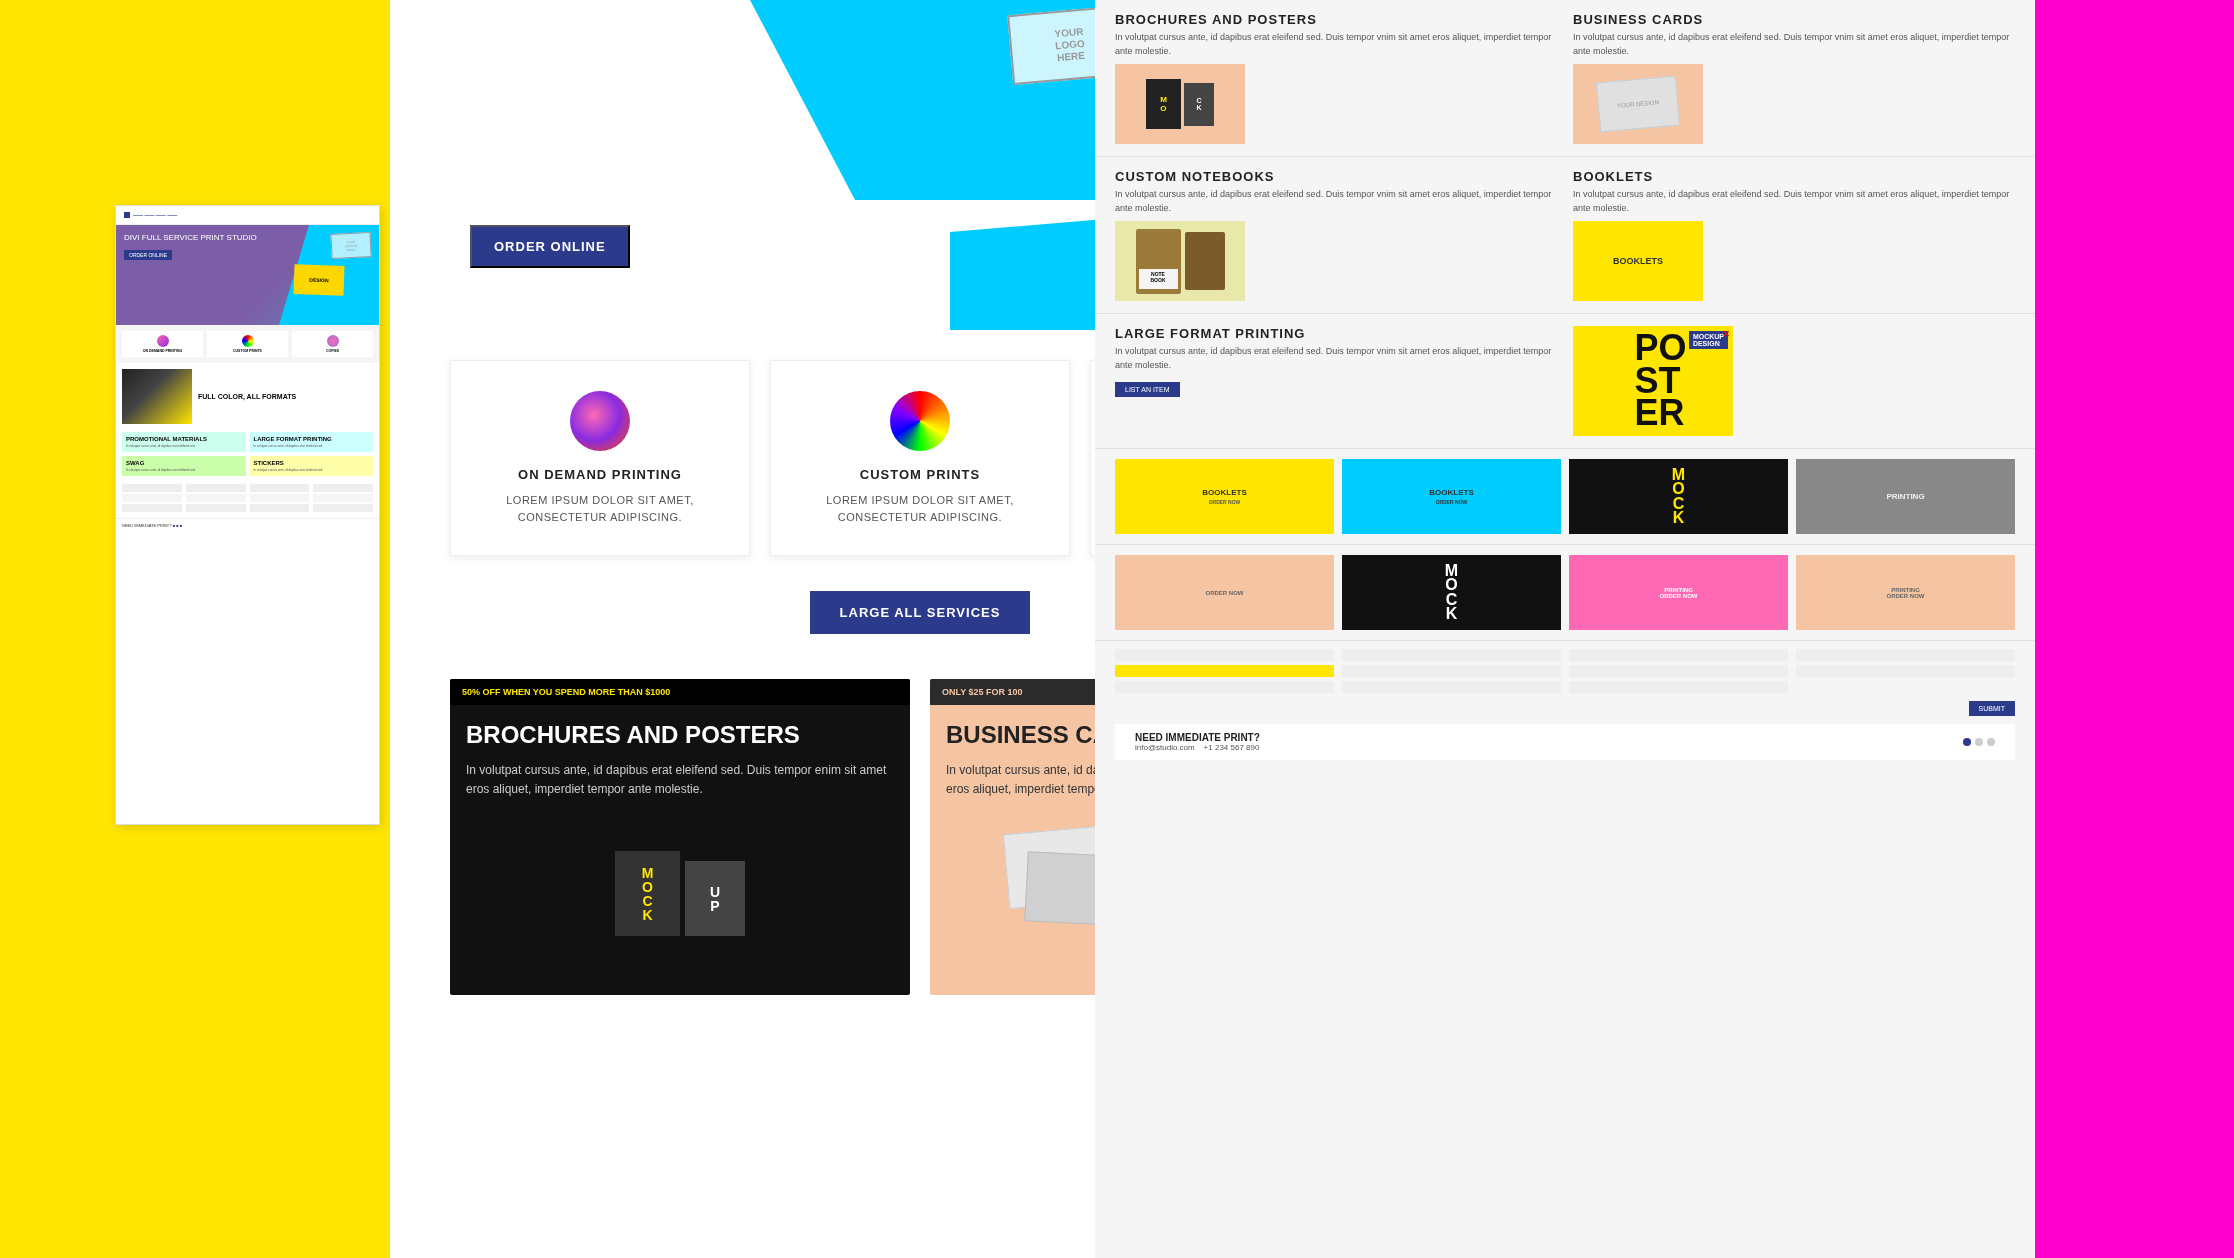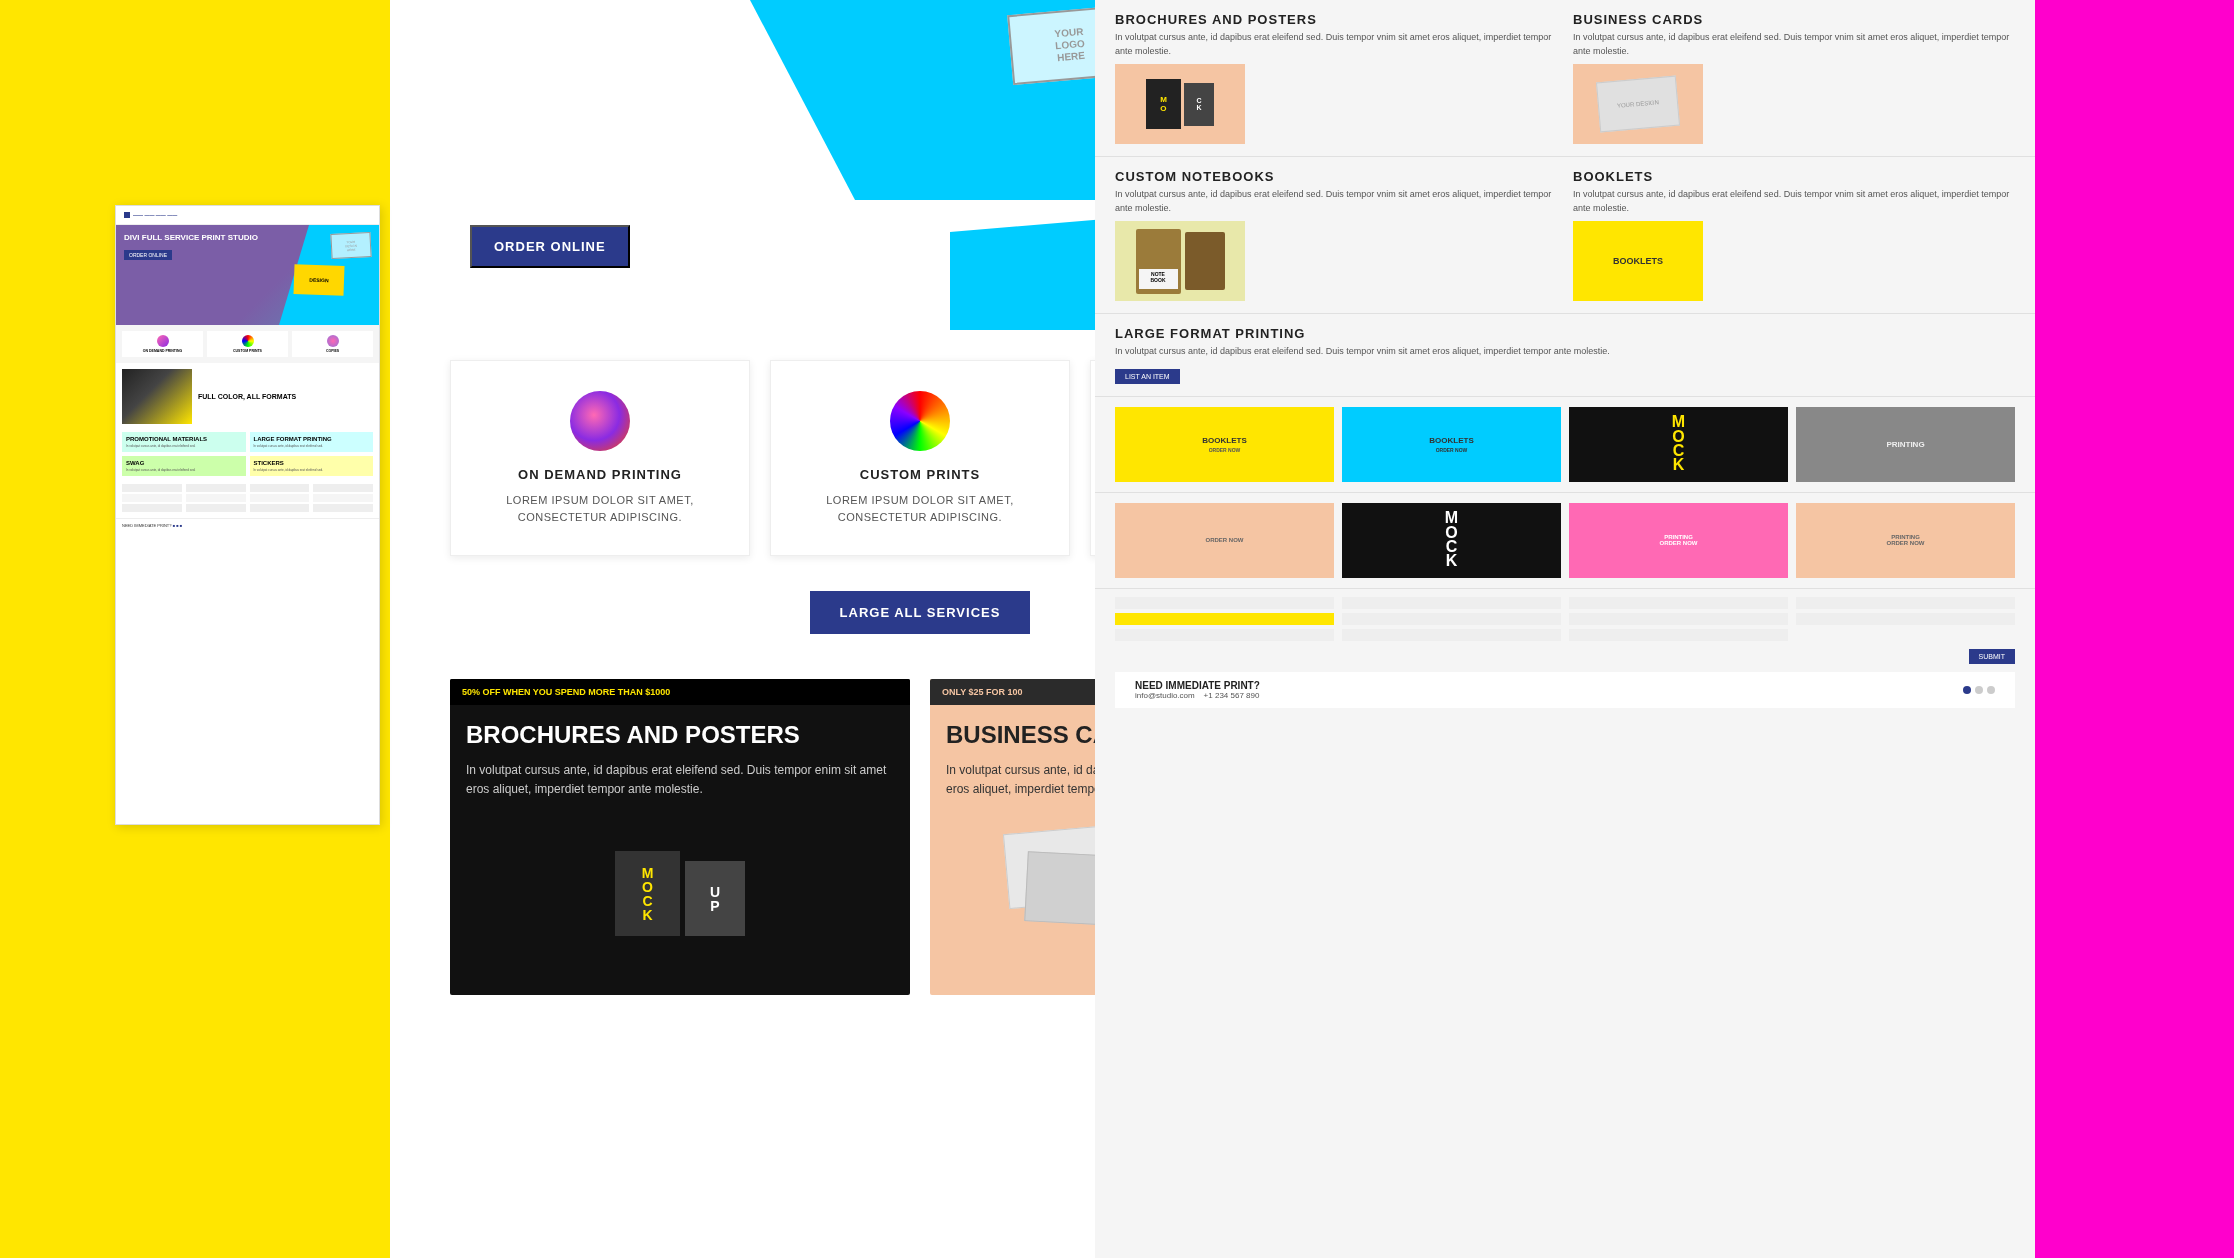--- a/index.html
+++ b/index.html
@@ -50,21 +50,21 @@
     }
     .left-preview-hero {
       background: linear-gradient(135deg, #7B5EA7 60%, #5B8DB8 100%);
       padding: 8px;
       position: relative;
       height: 100px;
     }
     .left-preview-hero-text {
       color: #fff;
       font-size: 8px;
-      font-weight: bold;
+      font-weight: normal;
       line-height: 1.3;
     }
     .left-preview-btn {
       background: #2B3A8B;
       color: #fff;
       font-size: 5px;
       padding: 2px 5px;
       margin-top: 4px;
       display: inline-block;
     }
@@ -709,20 +709,27 @@
   </div>
 
   <div class="rp-row">
     <div style="flex:1;">
       <div class="rp-section-title">LARGE FORMAT PRINTING</div>
       <div class="rp-section-desc">In volutpat cursus ante, id dapibus erat eleifend sed. Duis tempor vnim sit amet eros aliquet, imperdiet tempor ante molestie.</div>
       <div style="margin-top:6px;">
         <div style="background:#2B3A8B;color:#fff;font-size:7px;padding:4px 10px;display:inline-block;cursor:pointer;">LIST AN ITEM</div>
       </div>
     </div>
+    <div style="flex:1;">
+      <div style="width:160px;height:110px;background:#FFE600;position:relative;display:flex;align-items:center;justify-content:center;">
+        <div style="font-size:36px;font-weight:900;color:#111;line-height:0.9;text-align:left;padding-left:15px;">PO<br>ST<br>ER</div>
+        <div style="position:absolute;top:5px;right:5px;background:#2B3A8B;color:#fff;font-size:7px;padding:2px 4px;font-weight:bold;">MOCKUP<br>DESIGN</div>
+        <div style="position:absolute;top:3px;right:3px;font-size:9px;color:#FF0000;font-weight:bold;">✕</div>
+      </div>
+    </div>
   </div>
 
   <div class="rp-grid-4">
     <div class="rp-thumb yellow-bg">
       <div style="text-align:center;">
         <div style="font-size:8px;font-weight:bold;color:#333;">BOOKLETS</div>
         <div style="font-size:5px;color:#555;margin-top:2px;">ORDER NOW</div>
       </div>
     </div>
     <div class="rp-thumb cyan-bg">

